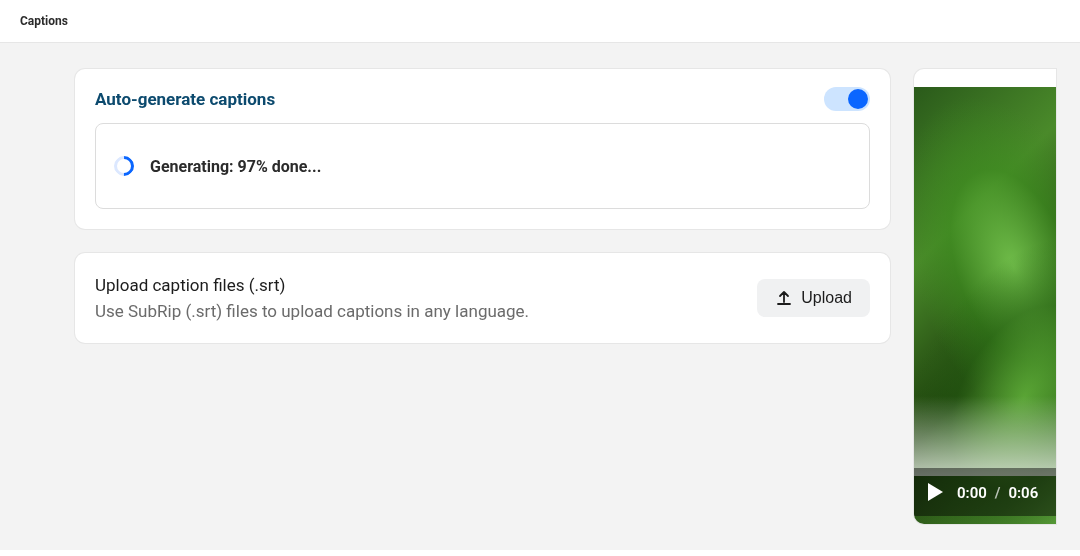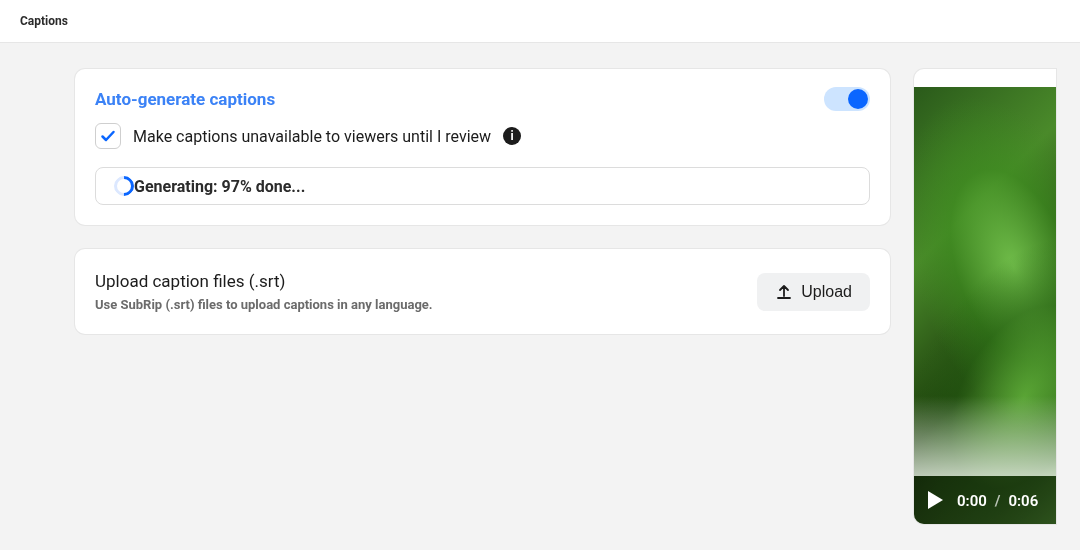--- a/index.html
+++ b/index.html
@@ -43,21 +43,21 @@
     .autogen-card { padding: 18px 20px 20px 20px; }
     .autogen-header {
       display: flex;
       align-items: center;
       justify-content: space-between;
       margin-bottom: 12px;
     }
     .autogen-title {
       font-size: 17px;
       font-weight: 700;
-      color: #3b82f6;
+      color: #0c4a6e;
     }
     .toggle {
       position: relative;
       width: 46px;
       height: 24px;
       border-radius: 12px;
       background: #cde4ff;
       cursor: pointer;
     }
     .toggle-knob {
@@ -99,23 +99,24 @@
       display: flex;
       align-items: center;
       justify-content: center;
       font-size: 12px;
       font-weight: 700;
       cursor: pointer;
     }
     .progress-box {
       border: 1.5px solid #dcdcdc;
       border-radius: 8px;
-      padding: 8px 18px;
-      display: flex;
-      align-items: center;
+      padding: 32px 18px;
+      display: flex;
+      align-items: center;
+      gap: 16px;
     }
     .spinner {
       width: 20px;
       height: 20px;
       border: 3px solid #dce8ff;
       border-top-color: #0a66ff;
       border-right-color: #0a66ff;
       border-radius: 50%;
       transform: rotate(45deg);
     }
@@ -131,23 +132,22 @@
       padding: 22px 20px;
     }
     .upload-text {}
     .upload-title {
       font-size: 17px;
       font-weight: 400;
       color: #1c1c1c;
       margin-bottom: 6px;
     }
     .upload-desc {
-      font-size: 13px;
+      font-size: 17px;
       color: #6b6b6b;
-      font-weight: bold;
     }
     .upload-btn {
       display: flex;
       align-items: center;
       gap: 8px;
       background: #f0f1f2;
       border: none;
       border-radius: 8px;
       padding: 10px 18px;
       font-size: 16px;
@@ -197,21 +197,21 @@
       width: 220px;
       height: 220px;
       background: radial-gradient(ellipse at center, rgba(100,180,60,0.8) 0%, rgba(40,100,20,0.5) 40%, transparent 70%);
       transform: rotate(30deg) scaleY(1.6);
       border-radius: 50%;
     }
     .video-controls {
       position: absolute;
       left: 0;
       right: 0;
-      bottom: 0;
+      bottom: 8px;
       height: 48px;
       background: rgba(0,0,0,0.45);
       display: flex;
       align-items: center;
       padding: 0 14px;
       gap: 14px;
     }
     .play-btn {
       width: 0;
       height: 0;
@@ -247,29 +247,20 @@
 
 <div class="content-area">
   <div class="left-column">
 
     <div class="card autogen-card">
       <div class="autogen-header">
         <div class="autogen-title">Auto-generate captions</div>
         <div class="toggle">
           <div class="toggle-knob"></div>
         </div>
-      </div>
-      <div class="review-row">
-        <div class="checkbox">
-          <svg width="16" height="16" viewBox="0 0 16 16">
-            <path d="M2.5 8.5 L6 12 L13.5 4" stroke="#0a66ff" stroke-width="2.5" fill="none" stroke-linecap="round" stroke-linejoin="round"></path>
-          </svg>
-        </div>
-        <div class="review-label">Make captions unavailable to viewers until I review</div>
-        <div class="info-icon">i</div>
       </div>
       <div class="progress-box">
         <div class="spinner"></div>
         <div class="progress-text">Generating: 97% done...</div>
       </div>
     </div>
 
     <div class="card upload-card">
       <div class="upload-text">
         <div class="upload-title">Upload caption files (.srt)</div>

